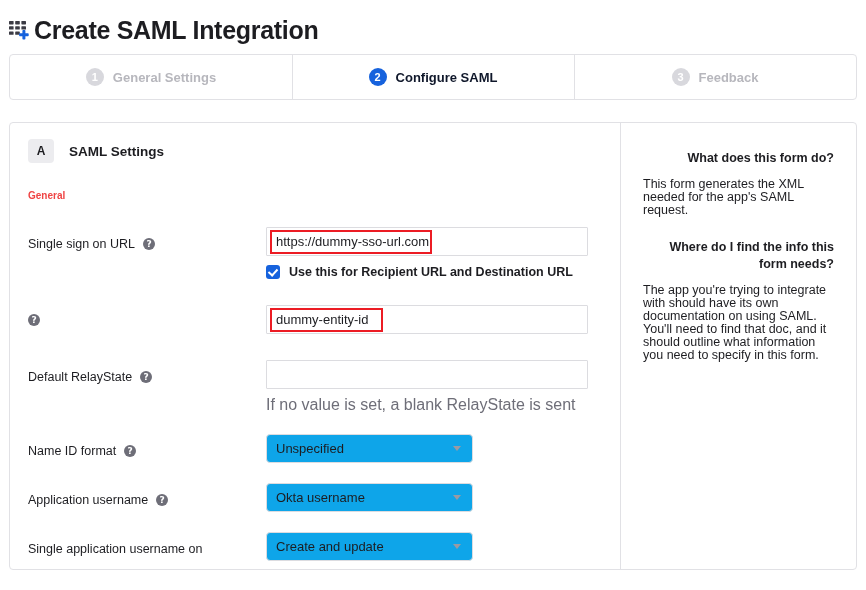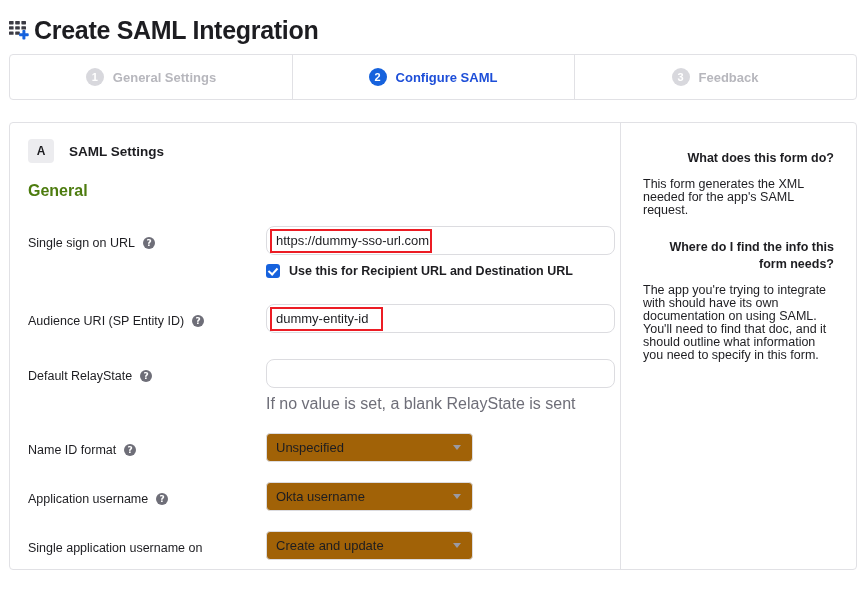--- a/index.html
+++ b/index.html
@@ -69,21 +69,21 @@
     color: #ffffff;
     background: #d8d8dd;
     flex: 0 0 auto;
   }
   .step.active .step-num { background: #1662dd; }
   .step-label {
     font-size: 13px;
     font-weight: bold;
     color: #b7b7bd;
   }
-  .step.active .step-label { color: #1d4ed8; }
+  .step.active .step-label { color: #0f172a; }
 
   
   .card {
     margin: 22px 9px 0 9px;
     border: 1px solid #e1e1e5;
     border-radius: 4px;
     background: #ffffff;
     display: flex;
     height: 448px;
     overflow: hidden;
@@ -116,25 +116,25 @@
     font-size: 12px;
     font-weight: bold;
     color: #1d1d21;
   }
   .section-title {
     font-size: 13.5px;
     font-weight: bold;
     color: #1d1d21;
   }
   .group-title {
-    font-size: 16px;
-    font-weight: bold;
-    color: #4d7c0f;
+    font-size: 10px;
+    font-weight: bold;
+    color: #ef4444;
     padding-left: 18px;
-    margin-top: 17px;
+    margin-top: 25px;
   }
 
   
   .form-row {
     display: flex;
     align-items: flex-start;
     padding-left: 18px;
     margin-top: 26px;
   }
   .form-row.tight { margin-top: 20px; }
@@ -157,24 +157,24 @@
     font-size: 9px;
     font-weight: bold;
     line-height: 12px;
     text-align: center;
     flex: 0 0 auto;
     font-family: "DejaVu Sans", sans-serif;
   }
   .field-control { flex: 1 1 auto; position: relative; }
 
   .text-input {
-    width: 349px;
+    width: 322px;
     height: 29px;
     border: 1px solid #dcdce0;
-    border-radius: 8px;
+    border-radius: 1px;
     background: #ffffff;
     font-size: 13px;
     color: #1d1d21;
     padding: 0 9px;
     line-height: 27px;
     font-family: "Liberation Sans", sans-serif;
     display: block;
     overflow: hidden;
     white-space: nowrap;
   }
@@ -213,21 +213,21 @@
   .field-hint {
     font-size: 16px;
     color: #6e6e78;
     margin-top: 7px;
   }
   .select-input {
     width: 207px;
     height: 29px;
     border: 1px solid #dcdce0;
     border-radius: 4px;
-    background: #a16207;
+    background: #0ea5e9;
     font-size: 13px;
     color: #1d1d21;
     padding: 8px 9px;
     line-height: 27px;
     display: flex;
     align-items: center;
     justify-content: space-between;
   }
   .caret {
     width: 0; height: 0;
@@ -314,21 +314,20 @@
         <span class="annot-box" style="left:4px; top:3px; width:162px; height:24px;"></span>
         <div class="checkbox-row">
           <span class="checkbox"></span>
           <span class="checkbox-label">Use this for Recipient URL and Destination URL</span>
         </div>
       </div>
     </div>
 
     <div class="form-row">
       <div class="field-label">
-        <span>Audience URI (SP Entity ID)</span>
         <span class="help-icon">?</span>
       </div>
       <div class="field-control">
         <div class="text-input">dummy-entity-id</div>
         <span class="annot-box" style="left:4px; top:3px; width:113px; height:24px;"></span>
       </div>
     </div>
 
     <div class="form-row">
       <div class="field-label">

